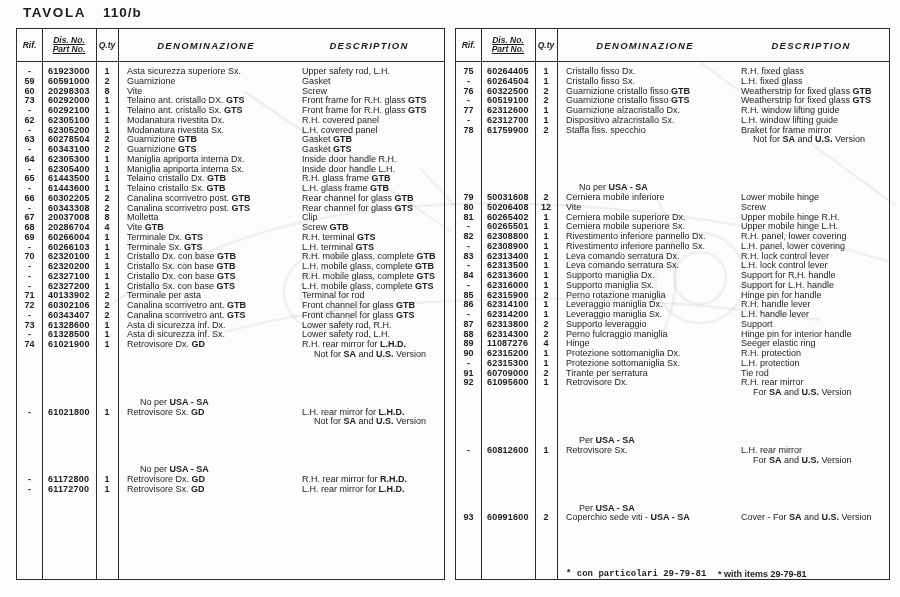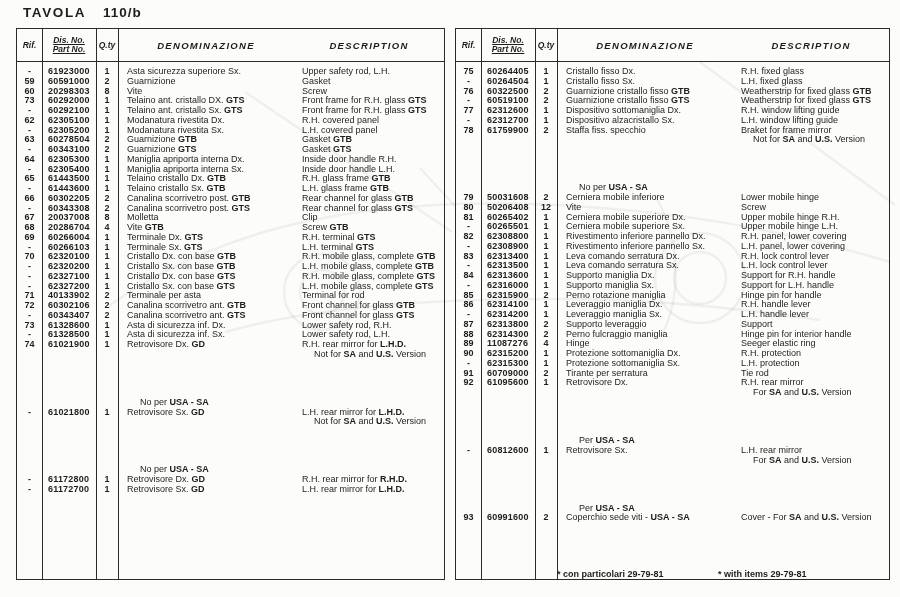--- a/index.html
+++ b/index.html
@@ -50,21 +50,21 @@
   .td{flex:none;}
   .td.rif{width:25px;text-align:center;font-weight:bold;}
   .td.part{width:54px;padding-left:6px;font-weight:bold;letter-spacing:.2px;}
   .td.qty{width:22px;text-align:center;font-weight:bold;}
   .td.denom{width:176px;padding-left:9px;}
   .td.desc{flex:1;padding-left:8px;}
   .tr.ind .td.denom{padding-left:22px;margin-top:48px;}
   .tr.ind .td.desc{padding-left:20px;}
   .footrow{display:flex;margin-top:46px;line-height:10px;font-size:9px;font-weight:bold;white-space:nowrap;}
   .footrow .sp{flex:none;width:101px;}
-  .footrow .fd1{flex:none;width:161px;}
+  .footrow .fd1{flex:none;width:161px;padding-left:9px;font-family:Liberation Mono, monospace;}
   .footrow .fd2{flex:1;padding-left:0;}
   b{font-weight:bold;}
 </style>
 </head>
 <body>
 
 <div class="page">
 
   <svg class="wm" width="900" height="597" viewBox="0 0 900 597">
     <g fill="none" stroke="#1a1a1a" stroke-opacity="0.055" stroke-width="2.5">
@@ -381,21 +381,21 @@
           <div class="td rif">-</div>
           <div class="td part">60519100</div>
           <div class="td qty">2</div>
           <div class="td denom">Guarnizione cristallo fisso <b>GTS</b></div>
           <div class="td desc">Weatherstrip for fixed glass <b>GTS</b></div>
         </div>
         <div class="tr">
           <div class="td rif">77</div>
           <div class="td part">62312600</div>
           <div class="td qty">1</div>
-          <div class="td denom">Dispositivo sottomaniglia Dx.</div>
+          <div class="td denom">Guarnizione alzacristallo Dx.</div>
           <div class="td desc">R.H. window lifting guide</div>
         </div>
         <div class="tr">
           <div class="td rif">-</div>
           <div class="td part">62312700</div>
           <div class="td qty">1</div>
           <div class="td denom">Dispositivo alzacristallo Sx.</div>
           <div class="td desc">L.H. window lifting guide</div>
         </div>
         <div class="tr">

